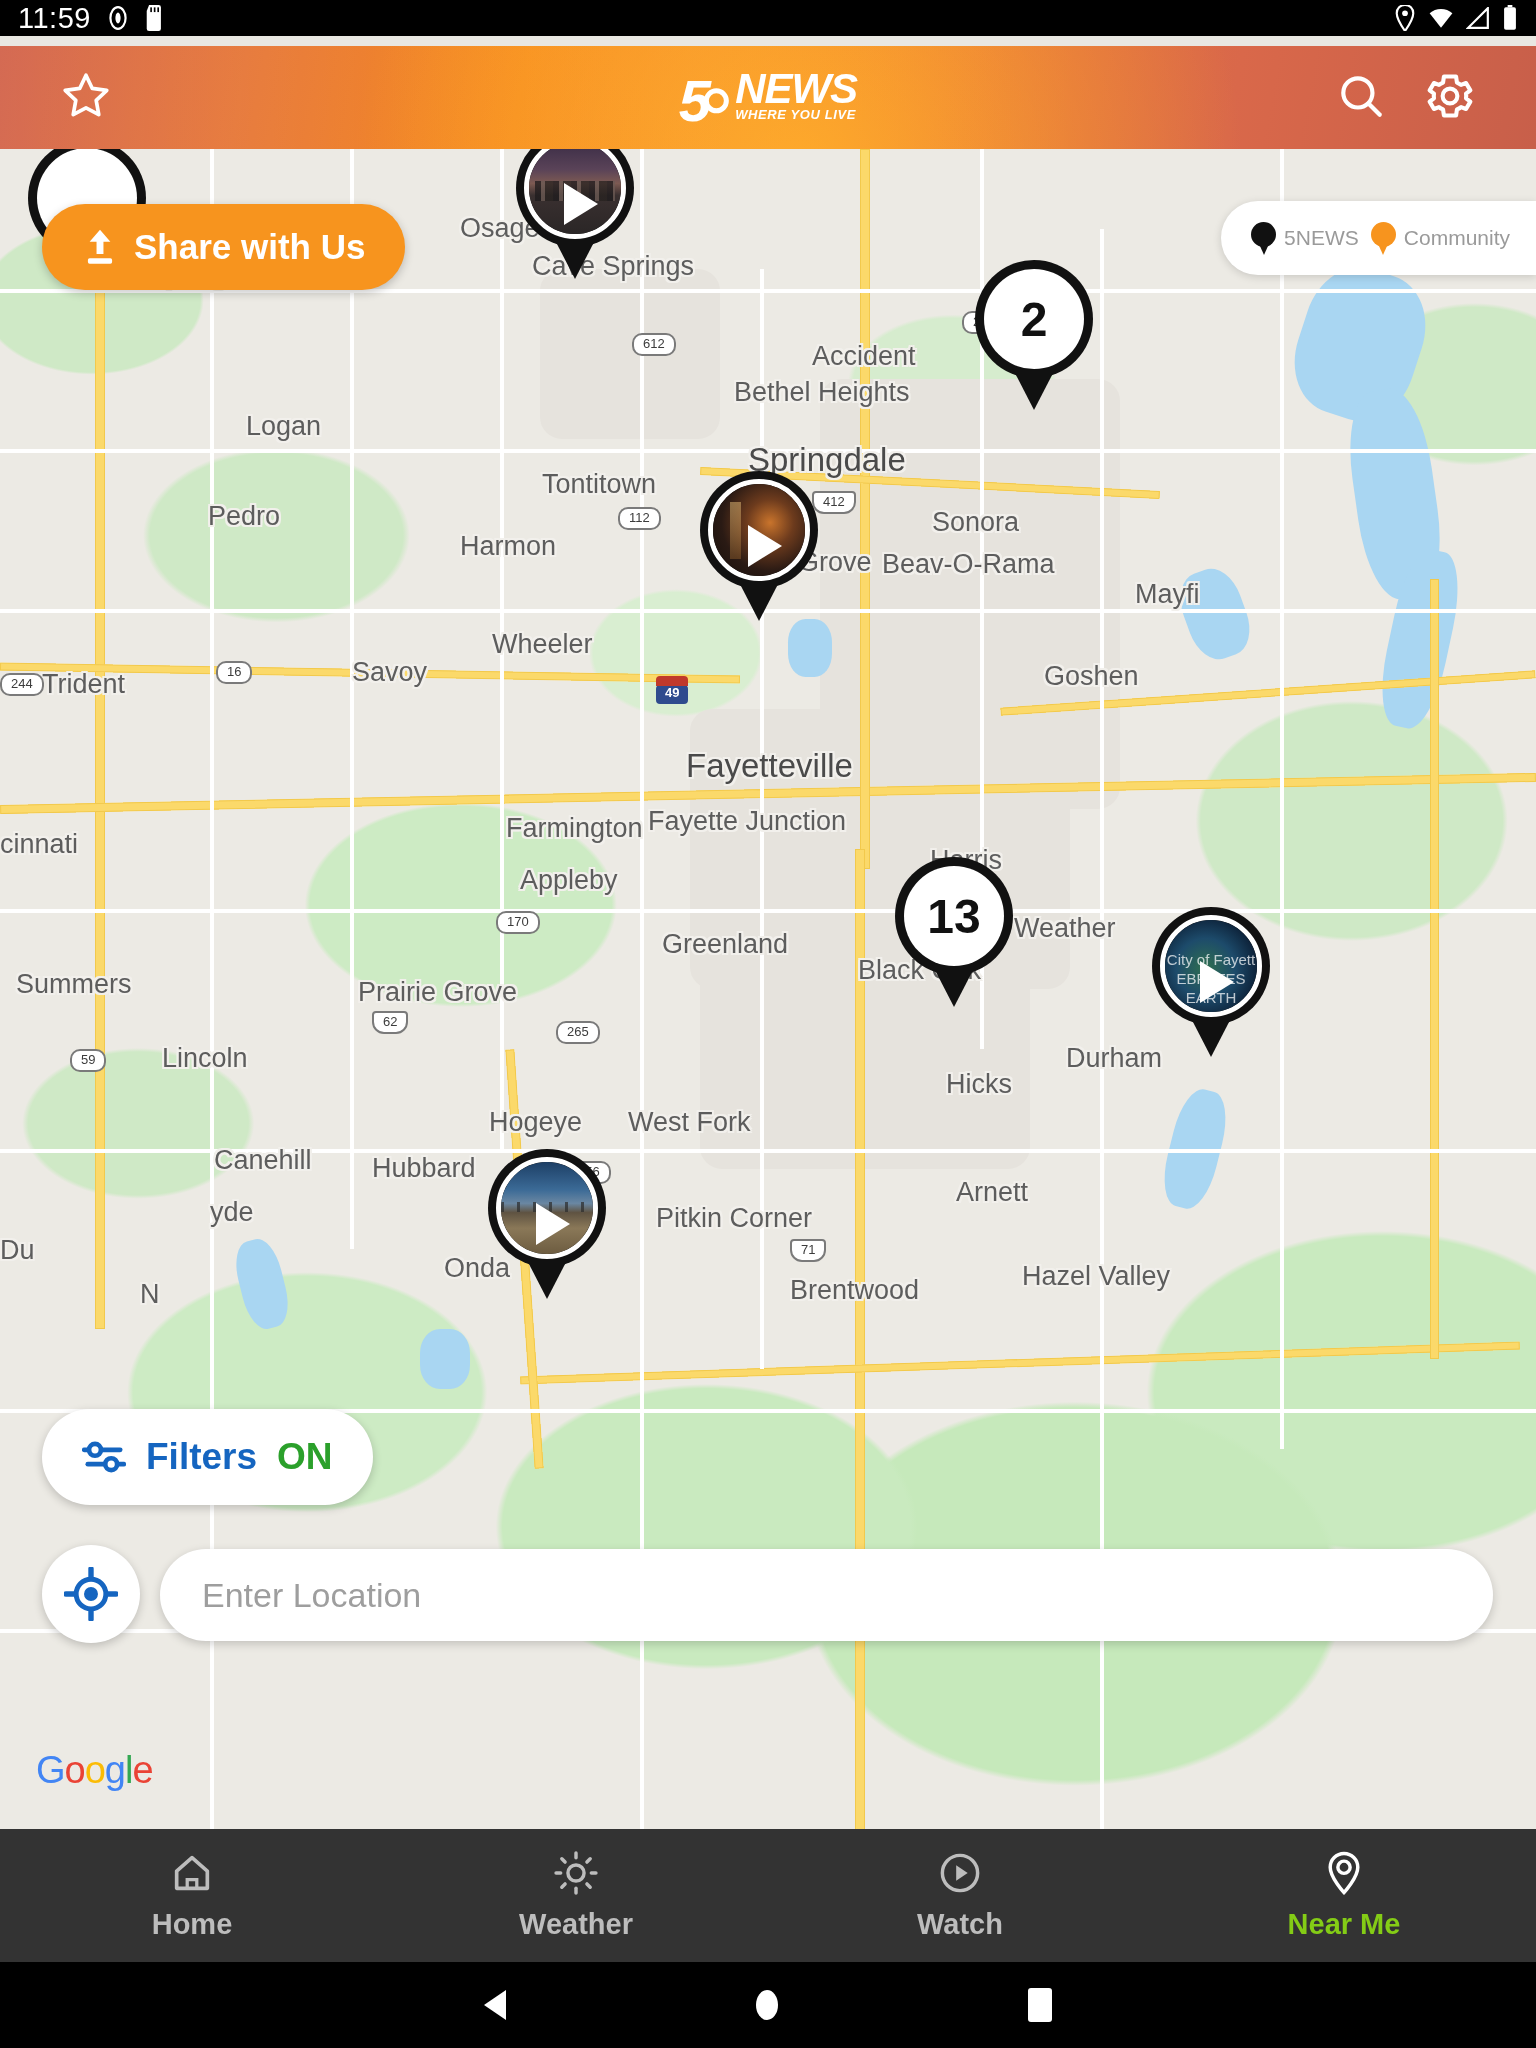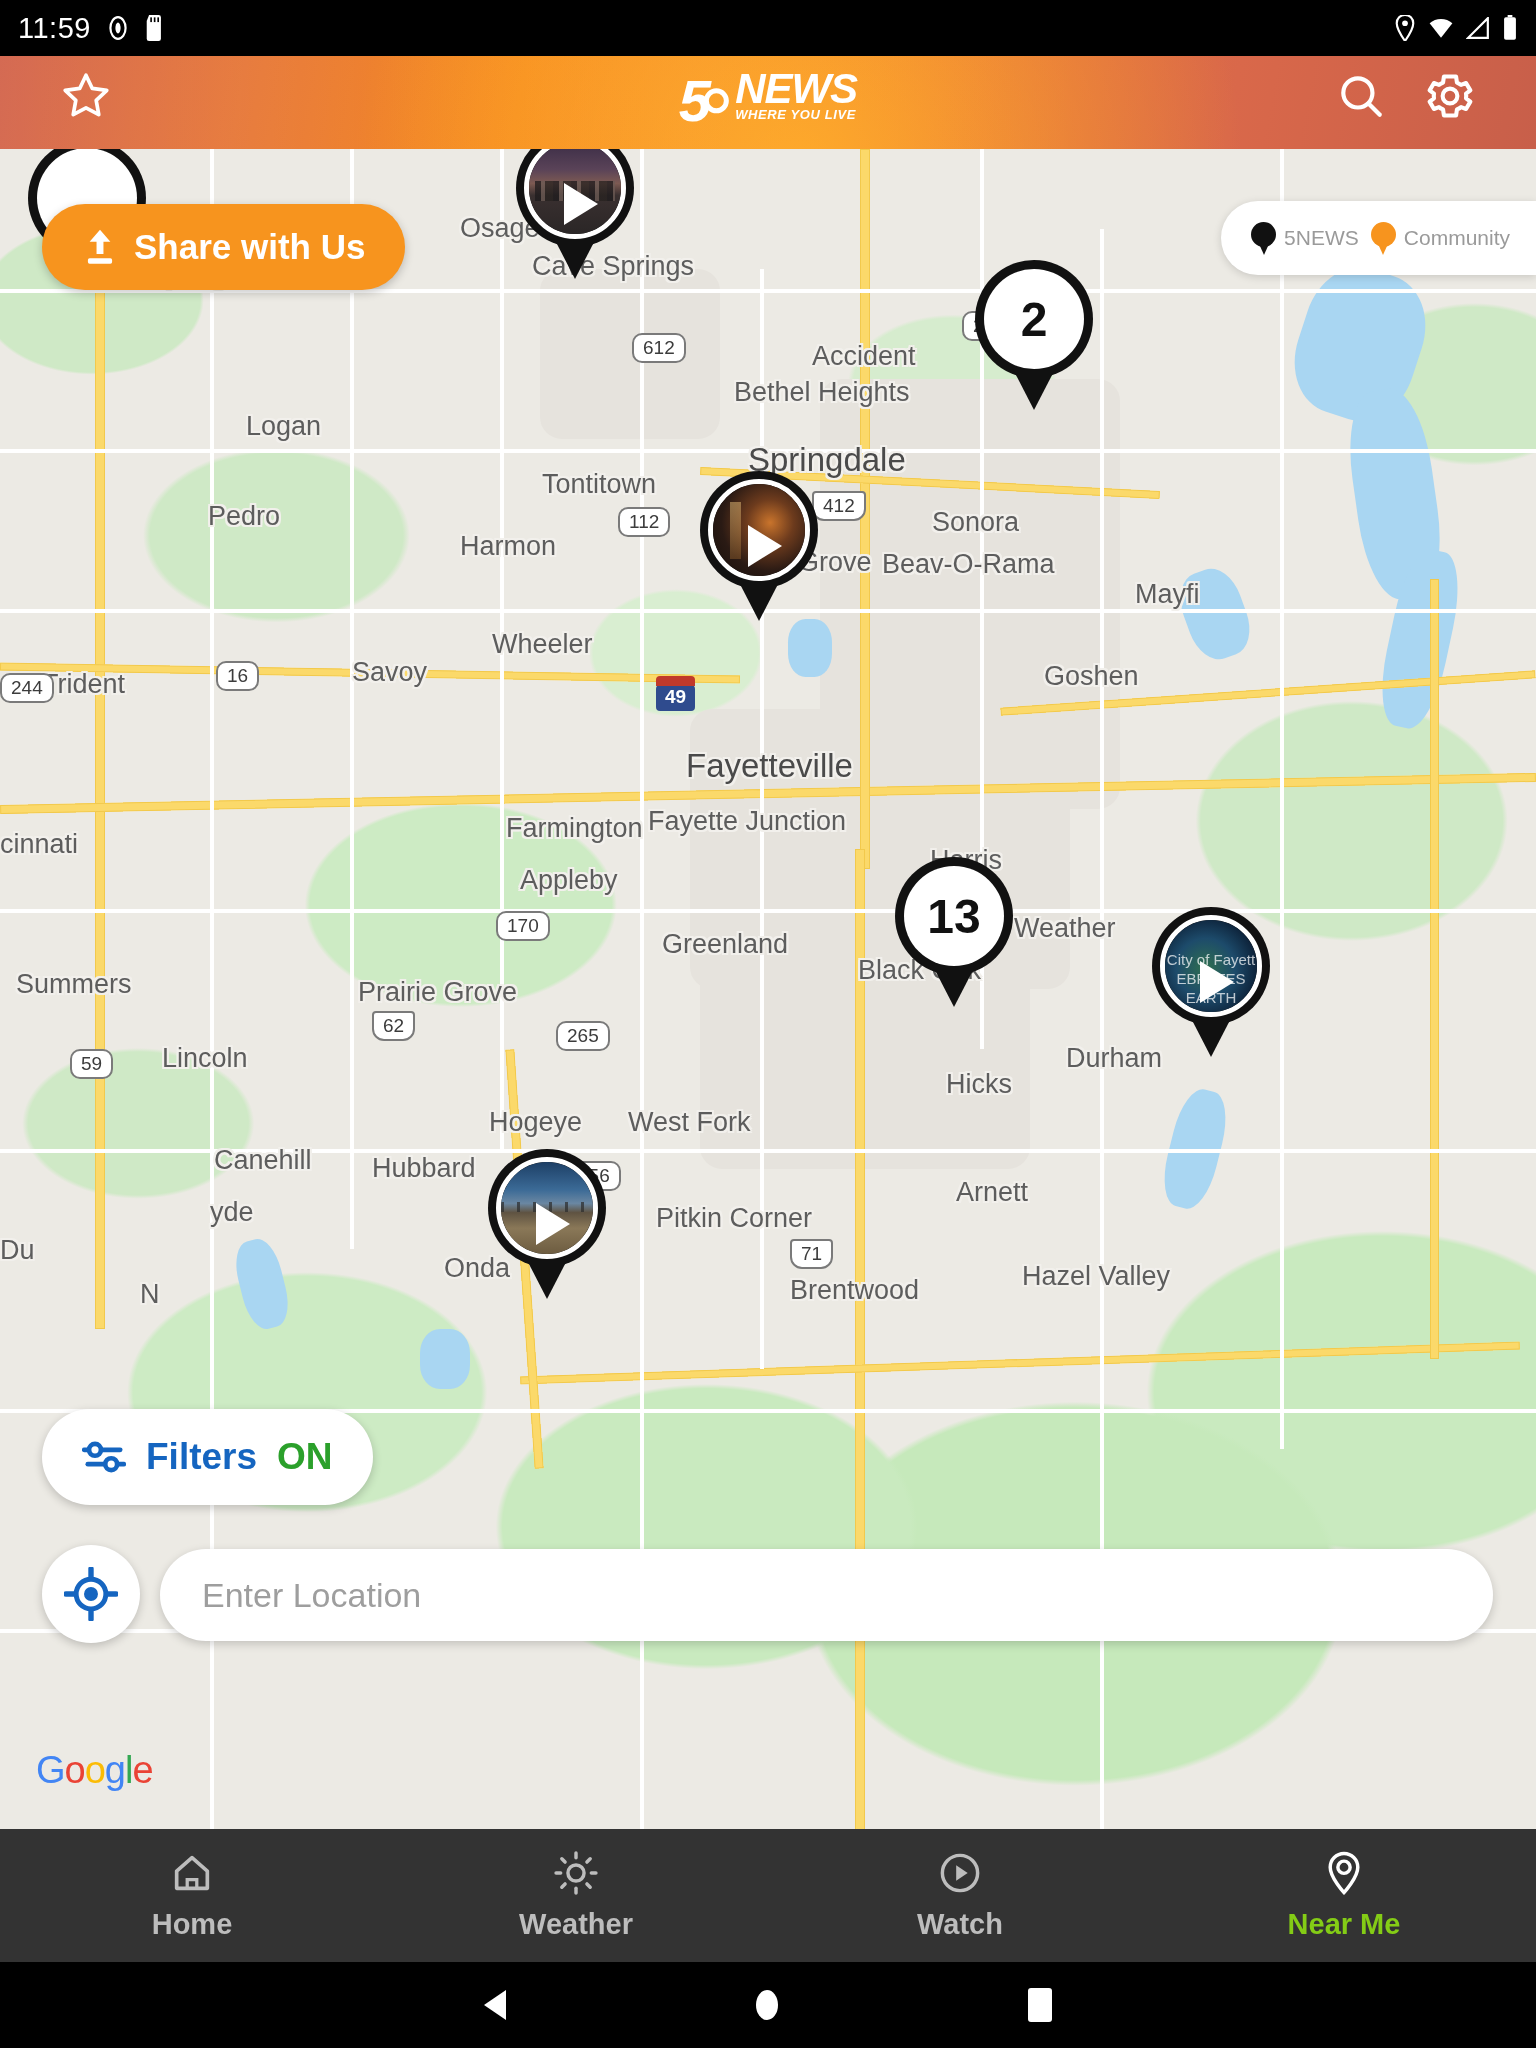--- a/index.html
+++ b/index.html
@@ -5,21 +5,21 @@
   html,body{margin:0;padding:0;}
   body{
     width:1536px;height:2048px;overflow:hidden;
     font-family:"Liberation Sans",sans-serif;
     background:#000;
   }
   .phone{position:relative;width:1536px;height:2048px;overflow:hidden;background:#e9e7e2;}
 
   
   .statusbar{
-    position:absolute;left:0;top:0;width:1536px;height:56px;background:#000;
+    position:absolute;left:0;top:0;width:1536px;height:36px;background:#000;
     display:flex;align-items:center;justify-content:space-between;
     padding:0 18px;box-sizing:border-box;color:#fff;z-index:60;
   }
   .sb-left{display:flex;align-items:center;gap:14px;}
   .sb-time{font-size:29px;letter-spacing:.5px;font-weight:400;}
   .sb-right{display:flex;align-items:center;gap:12px;}
   .sb-ico{display:block;}
 
   
   .appbar{
@@ -69,21 +69,21 @@
   .urban{position:absolute;background:#e6e3dd;border-radius:22px;}
   .road{position:absolute;background:#ffffff;}
   .road.major{background:#fbd96a;box-shadow:0 0 0 1px #f2c94c inset;}
   .water{position:absolute;background:#a9d6f2;border-radius:40%;}
   .mlabel{position:absolute;color:#5d5d5d;font-size:27px;white-space:nowrap;
           text-shadow:-2px 0 #f2f0ec,2px 0 #f2f0ec,0 -2px #f2f0ec,0 2px #f2f0ec,
                       -2px -2px #f2f0ec,2px 2px #f2f0ec,-2px 2px #f2f0ec,2px -2px #f2f0ec;}
   .mlabel.big{font-size:33px;color:#4a4a4a;}
 
   .shield{position:absolute;background:#fff;border:2px solid #7a7a7a;border-radius:10px;
-          color:#3c3c3c;font-size:19px;padding:2px 9px;line-height:1.15;}
+          color:#3c3c3c;font-size:13px;padding:2px 9px;line-height:1.15;}
   .shield.us{border-radius:4px 4px 12px 12px;}
   .shield.i{background:#2f4b8e;border:none;color:#fff;border-radius:4px;padding:1px 9px 3px;
             font-weight:700;position:absolute;}
   .shield.i:before{content:"";position:absolute;left:0;right:0;top:-9px;height:10px;background:#c0392b;
                    border-radius:4px 4px 0 0;}
 
   
   .pin{position:absolute;width:118px;height:150px;}
   .pin .head{position:absolute;left:0;top:0;width:118px;height:118px;border-radius:50%;
              background:#111;box-sizing:border-box;}

